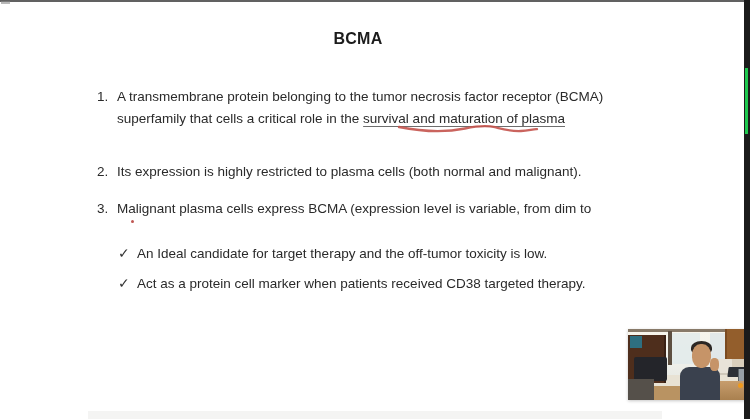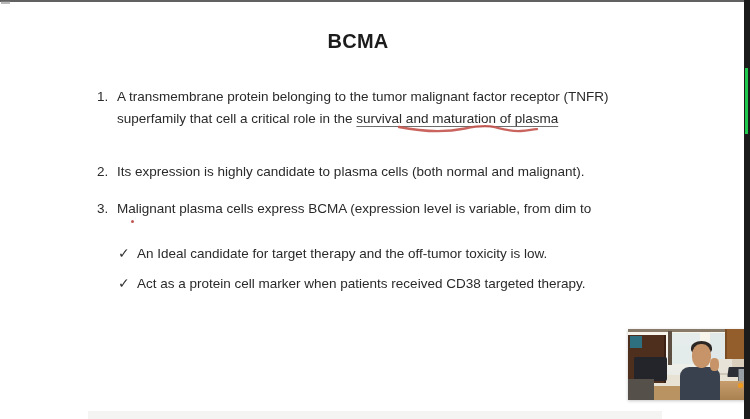--- a/index.html
+++ b/index.html
@@ -9,21 +9,21 @@
   }
   
   .top-line{position:absolute;left:0;top:0;width:100%;height:2px;background:#454545;opacity:.85;}
   .corner-smudge{position:absolute;left:1px;top:1px;width:9px;height:3px;background:#8a8a8a;opacity:.6;}
   .right-strip{position:absolute;right:0;top:0;width:6px;height:100%;background:#1b1b1b;z-index:30;}
   .green-marker{position:absolute;right:2px;top:68px;width:3px;height:66px;z-index:31;}
   .bottom-strip{position:absolute;left:88px;top:411px;width:574px;height:8px;background:#f4f4f3;}
   
   .slide-title{
     position:absolute;left:0;top:30px;width:716px;text-align:center;
-    font-size:20px;font-weight:bold;letter-spacing:.2px;color:#1c1c1c;
+    font-size:16px;font-weight:bold;letter-spacing:.2px;color:#1c1c1c;
   }
   .item{position:absolute;left:97px;display:flex;}
   .item .num{width:20px;flex:0 0 20px;font-size:13.5px;line-height:22px;}
   .item .itext{font-size:13.5px;line-height:22px;}
   .line{white-space:nowrap;}
   .ul{text-decoration:underline;text-decoration-color:#6d6d6d;text-decoration-thickness:1px;text-underline-offset:3px;margin-top:36px;}
   .check-item{position:absolute;left:118px;display:flex;font-size:13.5px;line-height:21px;}
   .check-item .tick{width:19px;flex:0 0 19px;font-size:14px;color:#333;}
   
   .red-squiggle{position:absolute;left:397px;top:122px;width:142px;height:12px;z-index:5;}
@@ -60,33 +60,33 @@
 </head>
 <body>
 
 <div id="screen">
 
   <div class="slide-title">BCMA</div>
 
   <div class="item" style="top:86px">
     <span class="num">1.</span>
     <div class="itext">
-      <div class="line"><span>A transmembrane protein belonging to the tumor malignant factor receptor (TNFR)</span></div>
-      <div class="line"><span>superfamily that cell a critical role in the </span><span class="ul">survival and maturation of plasma</span></div>
+      <div class="line"><span>A transmembrane protein belonging to the tumor necrosis factor receptor (BCMA)</span></div>
+      <div class="line"><span>superfamily that cells a critical role in the </span><span class="ul">survival and maturation of plasma</span></div>
     </div>
   </div>
 
   <svg class="red-squiggle" viewBox="0 0 142 12">
     <path d="M2,5 C22,9 45,11.2 68,6.5 C80,4 90,3.2 98,5.2 C106,7.2 114,9.6 124,9 C132,8.5 137,6.8 140,7.2" fill="none" stroke="#c4534d" stroke-width="2.3" stroke-linecap="round" opacity="0.9"></path>
   </svg>
 
   <div class="item" style="top:161px">
     <span class="num">2.</span>
     <div class="itext">
-      <div class="line"><span>Its expression is highly candidate to plasma cells (both normal and malignant).</span></div>
+      <div class="line"><span>Its expression is highly restricted to plasma cells (both normal and malignant).</span></div>
     </div>
   </div>
 
   <div class="item" style="top:198px">
     <span class="num">3.</span>
     <div class="itext">
       <div class="line"><span>Malignant plasma cells express BCMA (expression level is variable, from dim to</span></div>
     </div>
   </div>
   <div class="red-dot"></div>

